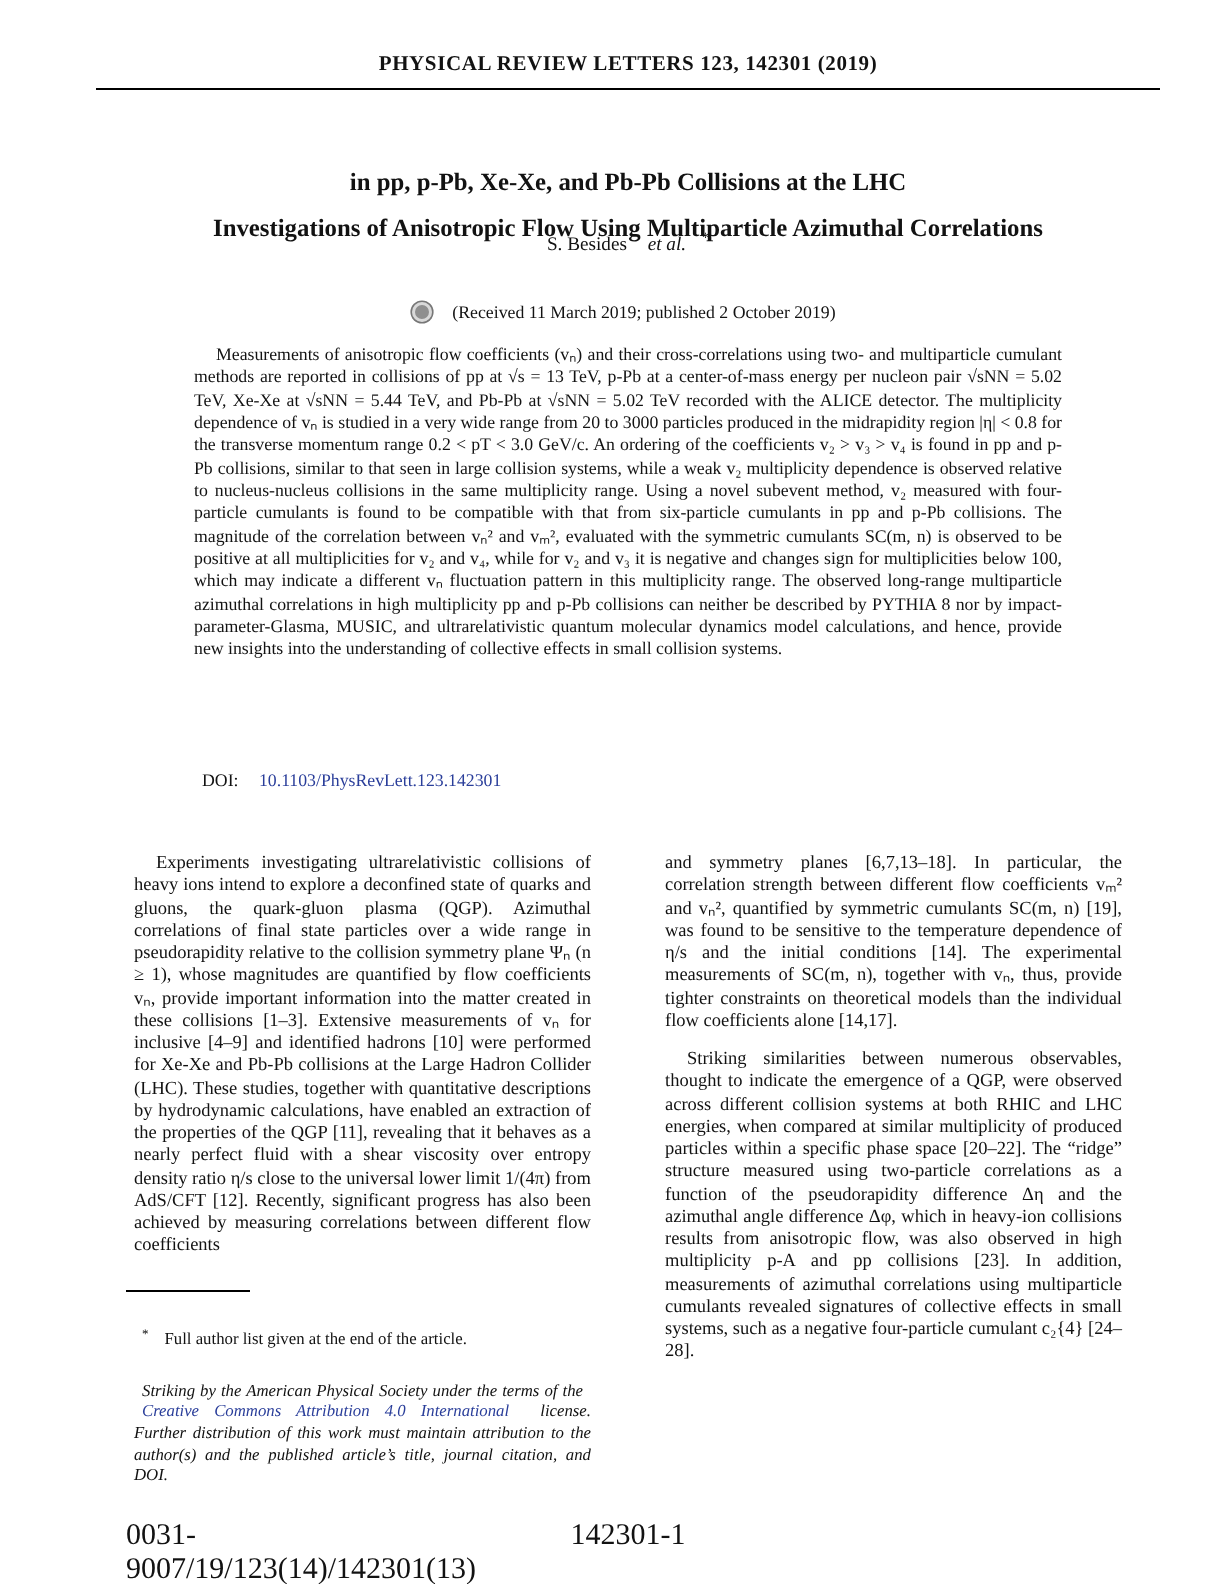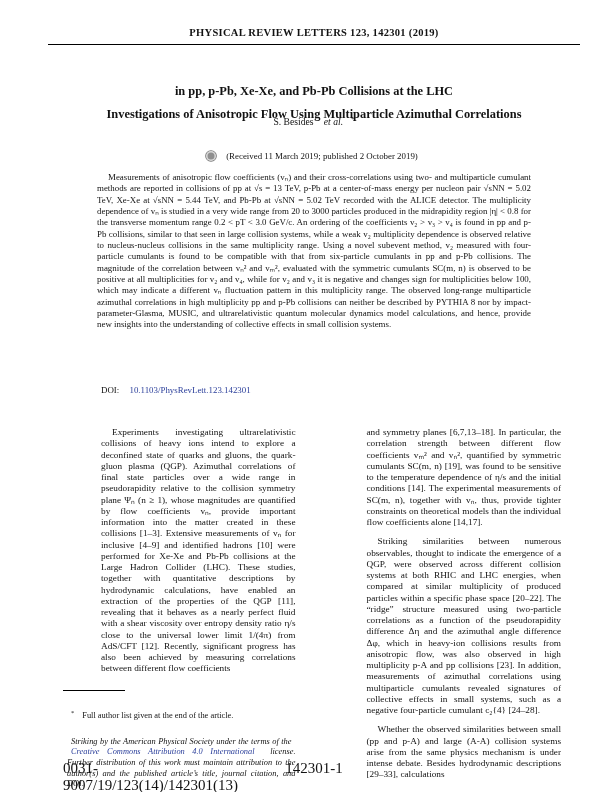--- a/index.html
+++ b/index.html
@@ -52,21 +52,21 @@
   .doi-line {
     position: absolute; top: 373px; left: 85px;
     font-size: 8.9px;
   }
   a.link, .link { color: #2a3e9a; text-decoration: none; cursor: pointer; }
   .columns {
     position: absolute; top: 407px; left: 47px; width: 518px;
     display: flex; gap: 21px;
   }
   .col { width: 248.5px; font-size: 9.25px; line-height: 11.25px; text-align: justify; }
-  .para { text-indent: 11px; margin-left: 34px; }
+  .para { text-indent: 11px; }
   .para.continuation { text-indent: 0; }
   .para + .para { margin-top: 0; }
   .footnote-rule {
     width: 62px; border-top: 0.9px solid #000; margin: 11px 0 5px 0;
   }
   .footnote { font-size: 8.4px; line-height: 10.6px; }
   .footnote sup { font-size: 6.5px; }
   .license {
     margin-top: 7px; font-size: 8.4px; line-height: 10.6px;
     font-style: italic; text-align: justify;
@@ -118,21 +118,20 @@
       </div>
 
       <div class="license">
         <span>Striking by the American Physical Society under the terms of the </span><span class="link">Creative Commons Attribution 4.0 International</span><span> license. Further distribution of this work must maintain attribution to the author(s) and the published article’s title, journal citation, and DOI.</span>
       </div>
     </div>
 
     <div class="col">
       <div class="para continuation">and symmetry planes [6,7,13–18]. In particular, the correlation strength between different flow coefficients vₘ² and vₙ², quantified by symmetric cumulants SC(m, n) [19], was found to be sensitive to the temperature dependence of η/s and the initial conditions [14]. The experimental measurements of SC(m, n), together with vₙ, thus, provide tighter constraints on theoretical models than the individual flow coefficients alone [14,17].</div>
       <div class="para">Striking similarities between numerous observables, thought to indicate the emergence of a QGP, were observed across different collision systems at both RHIC and LHC energies, when compared at similar multiplicity of produced particles within a specific phase space [20–22]. The “ridge” structure measured using two-particle correlations as a function of the pseudorapidity difference Δη and the azimuthal angle difference Δφ, which in heavy-ion collisions results from anisotropic flow, was also observed in high multiplicity p-A and pp collisions [23]. In addition, measurements of azimuthal correlations using multiparticle cumulants revealed signatures of collective effects in small systems, such as a negative four-particle cumulant c₂{4} [24–28].</div>
-      <div class="para">Whether the observed similarities between small (pp and p-A) and large (A-A) collision systems arise from the same physics mechanism is under intense debate. Besides hydrodynamic descriptions [29–33], calculations</div>
     </div>
 
   </div>
 
   <div class="page-footer">
     <span class="f-left">0031-9007/19/123(14)/142301(13)</span>
     <span class="f-mid">142301-1</span>
     <span class="f-right">© 2019 CERN, for the ALICE Collaboration</span>
   </div>
 

